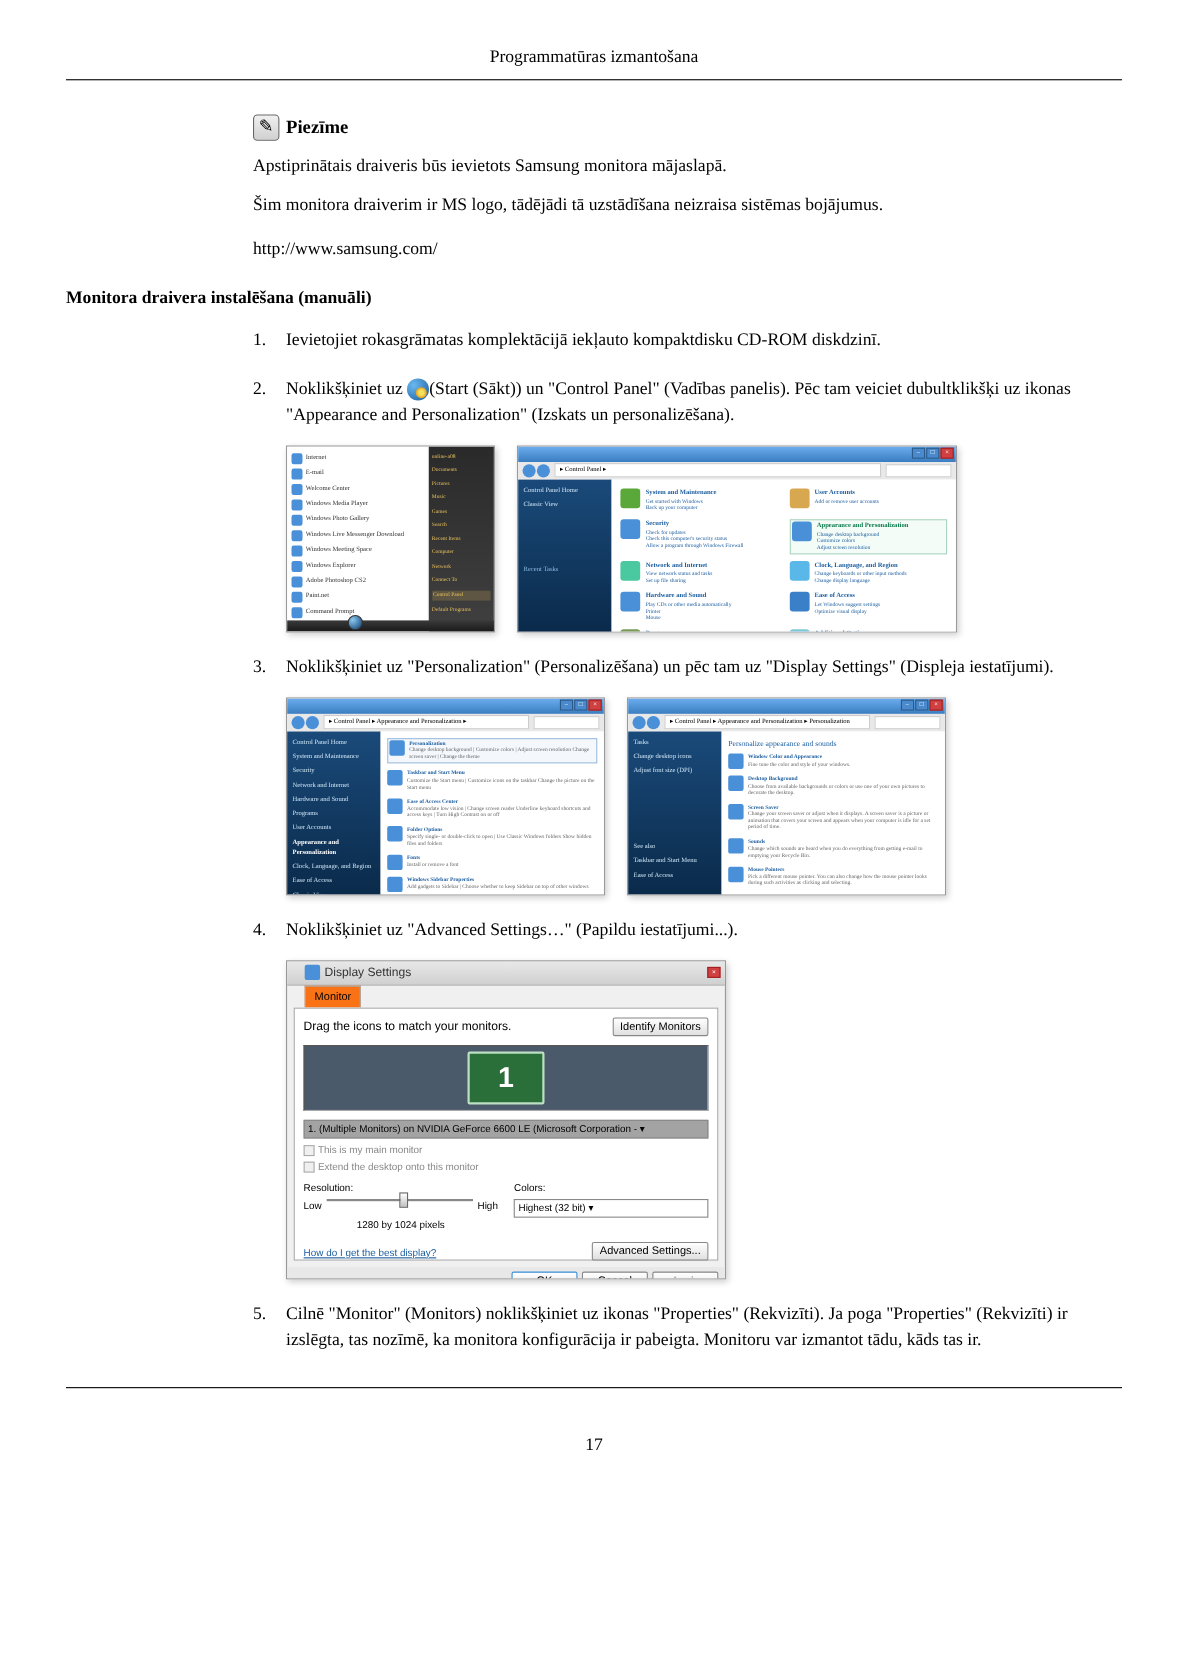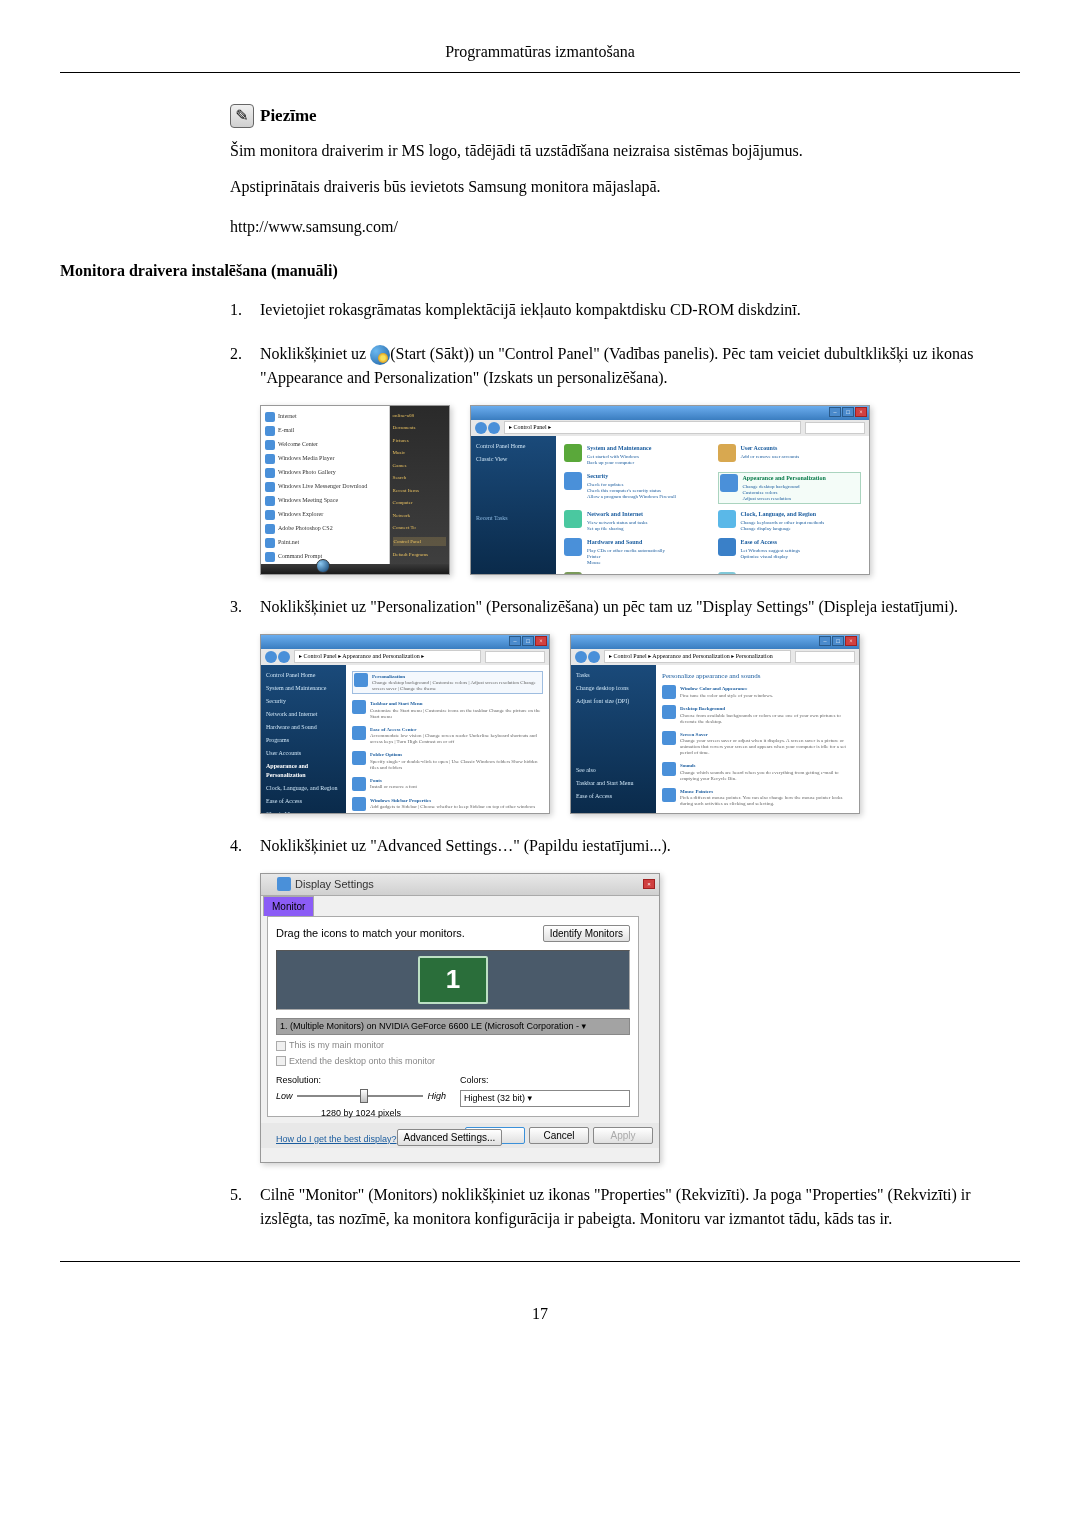--- a/index.html
+++ b/index.html
@@ -267,33 +267,33 @@
       align-items: center;
       justify-content: space-between;
       padding: 0 4px;
       border-bottom: 1px solid #aaa;
     }
     .ds-title { display: flex; align-items: center; gap: 4px; font-size: 11px; color: #333; padding-left: 12px; }
     .ds-icon-sm { width: 14px; height: 14px; background: #4a90d9; border-radius: 2px; }
     .ds-wincontrols { display: flex; gap: 2px; }
     .ds-tab {
       display: inline-block;
-      background: #8b5cf6;
+      background: #f97316;
       border: 1px solid #aaa;
       border-bottom: none;
       padding: 2px 8px;
-      margin-left: 2px;
+      margin-left: 16px;
       font-size: 10px;
     }
     .ds-inner {
       border: 1px solid #aaa;
-      margin: 0 20px 6px 6px;
+      margin: 0 6px 6px 6px;
       background: #fff;
       padding: 8px;
-      height: 201px;
+      height: 230px;
       position: relative;
     }
     .ds-drag-row { display: flex; justify-content: space-between; align-items: center; margin-bottom: 8px; }
     .ds-btn {
       background: linear-gradient(#fff, #e0e0e0);
       border: 1px solid #888;
       padding: 2px 6px;
       font-size: 10px;
       border-radius: 2px;
     }
@@ -333,24 +333,22 @@
       margin-bottom: 2px;
       display: flex;
       align-items: center;
       gap: 3px;
     }
     .ds-checkbox { width: 10px; height: 10px; border: 1px solid #aaa; background: #f0f0f0; }
     .ds-row2 { display: flex; justify-content: space-between; margin-top: 6px; }
     .ds-col { width: 48%; font-size: 9px; }
     .ds-slider {
       display: flex;
-      align-items: center;
       gap: 4px;
       margin-top: 2px;
-      font-style: italic;
     }
     .ds-track {
       flex: 1;
       height: 2px;
       background: #888;
       position: relative;
     }
     .ds-thumb {
       width: 8px;
       height: 14px;
@@ -397,22 +395,22 @@
 
 <div class="header-title">Programmatūras izmantošana</div>
 <hr class="hr-line">
 
 <div class="content-indent">
   <div class="note-section">
     <div class="note-icon-label">
       <span class="note-icon">✎</span>
       <span class="note-label">Piezīme</span>
     </div>
+    <p class="note-text">Apstiprinātais draiveris būs ievietots Samsung monitora mājaslapā.</p>
     <p class="note-text">Šim monitora draiverim ir MS logo, tādējādi tā uzstādīšana neizraisa sistēmas bojājumus.</p>
-    <p class="note-text">Apstiprinātais draiveris būs ievietots Samsung monitora mājaslapā.</p>
     <p class="url-text">http://www.samsung.com/</p>
   </div>
 </div>
 
 <h2 class="section-heading">Monitora draivera instalēšana (manuāli)</h2>
 
 <div class="content-indent">
 
   <ol class="steps">
     <li>
@@ -802,21 +800,21 @@
                     </div>
                   <span>High</span>
                 </div>
                 <div class="ds-res-text">1280 by 1024 pixels</div>
               </div>
               <div class="ds-col">
                 <div>Colors:</div>
                 <div class="ds-combo">Highest (32 bit)     ▾</div>
               </div>
             </div>
-            <div style="display:flex;align-items:flex-end;">
+            <div style="display:flex;justify-content:space-between;align-items:flex-end;">
               <span class="ds-link">How do I get the best display?</span>
               <button class="ds-btn">Advanced Settings...</button>
             </div>
           </div>
           <div class="ds-footer">
             <button class="ds-btn ok">OK</button>
             <button class="ds-btn">Cancel</button>
             <button class="ds-btn disabled">Apply</button>
           </div>
         </div>

